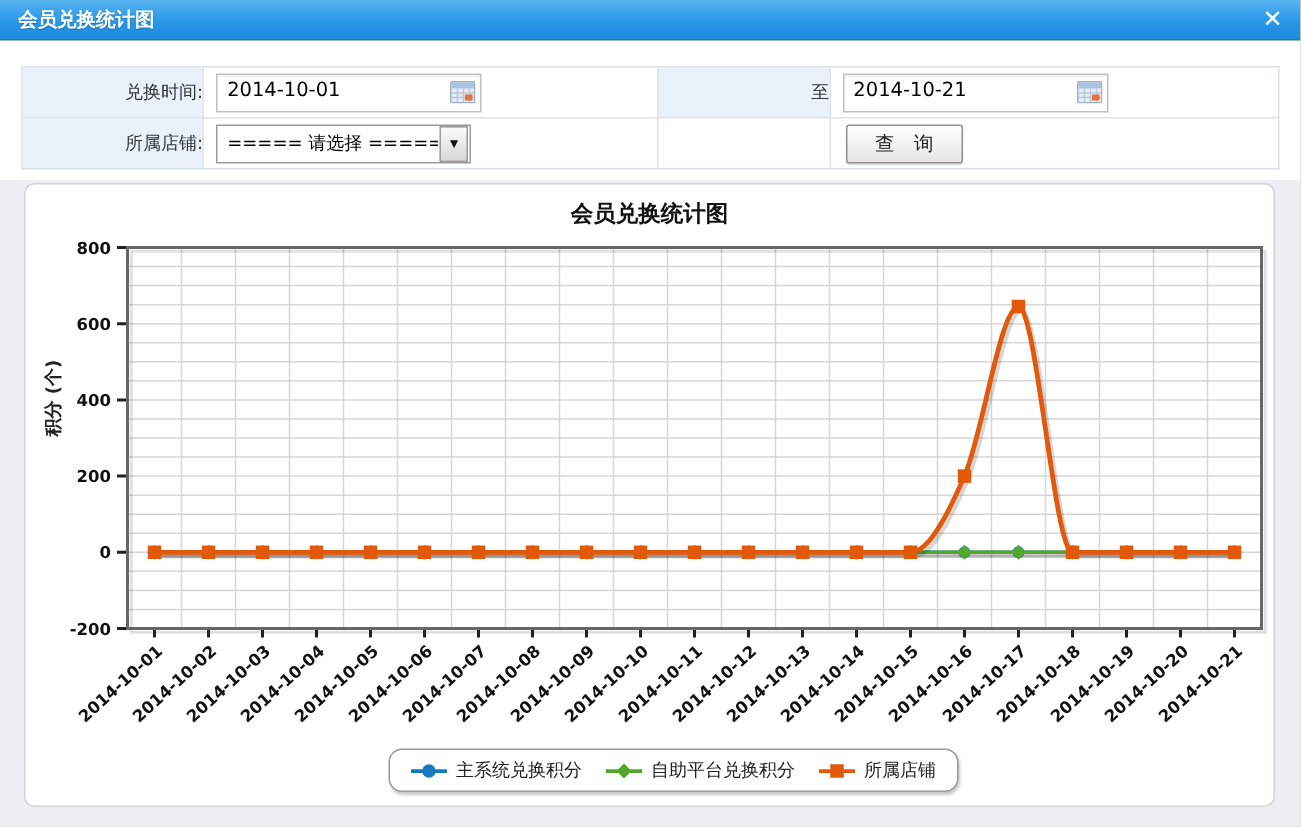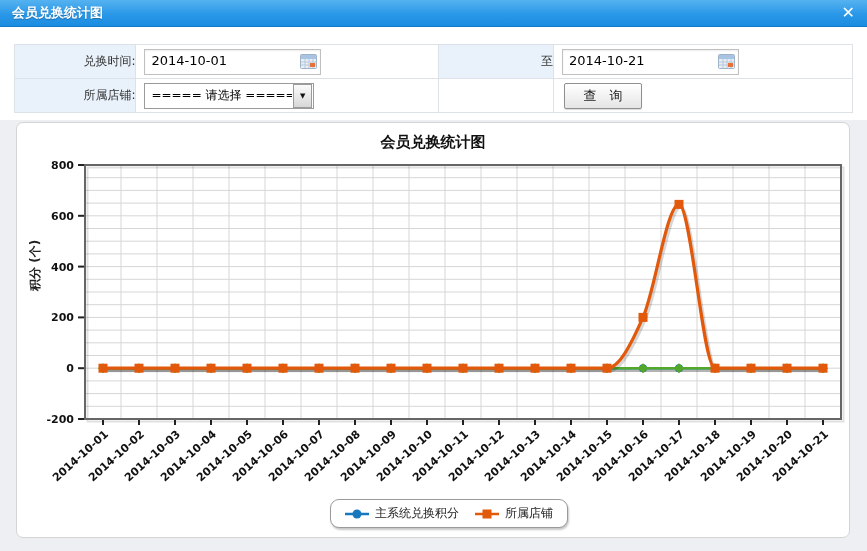--- a/index.html
+++ b/index.html
@@ -278,20 +278,27 @@
       <div id="legend">
           <div class="leg-item">
             <svg width="24" height="12">
               <line x1="0" x2="24" y1="6" y2="6" stroke="#1778be" stroke-width="2.5"></line>
               <circle cx="12" cy="6" r="4.5" fill="#1778be"></circle>
             </svg>
             <span>主系统兑换积分</span>
           </div>
           <div class="leg-item">
             <svg width="24" height="12">
+              <line x1="0" x2="24" y1="6" y2="6" stroke="#53a829" stroke-width="2.5"></line>
+              <path d="M12 1L17 6L12 11L7 6Z" fill="#53a829"></path>
+            </svg>
+            <span>自助平台兑换积分</span>
+          </div>
+          <div class="leg-item">
+            <svg width="24" height="12">
               <line x1="0" x2="24" y1="6" y2="6" stroke="#e2590b" stroke-width="2.5"></line>
               <rect x="7.5" y="1.5" width="9" height="9" fill="#e2590b"></rect>
             </svg>
             <span>所属店铺</span>
           </div>
         </div>
     </div>
   </div>
 
 </div>

